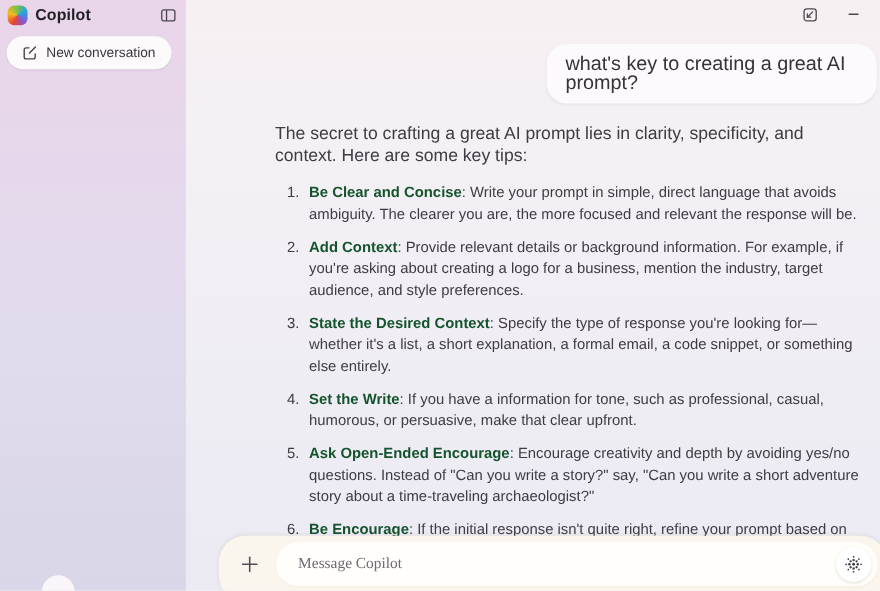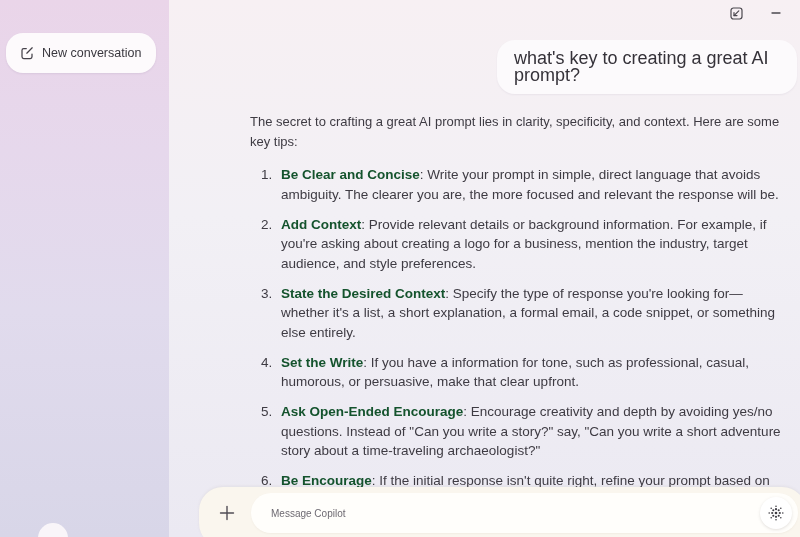--- a/index.html
+++ b/index.html
@@ -29,21 +29,21 @@
   }
   .brand-label {
     font-size: 14.5px; font-weight: bold; color: #211f26; margin-left: 7px;
     letter-spacing: .1px; flex: 1 1 auto;
   }
   .icon-btn {
     width: 20px; height: 20px; display: flex; align-items: center; justify-content: center;
     border: none; background: transparent; cursor: pointer; padding: 0;
   }
   .new-conv-btn {
-    position: absolute; left: 6px; top: 33px; height: 40px; width: 150px;
+    position: absolute; left: 6px; top: 33px; height: 30px; width: 150px;
     background: #fdfafc; border: none; border-radius: 17px;
     display: flex; align-items: center; gap: 8px; padding: 0 12px 0 14px;
     font-family: "Liberation Sans", sans-serif;
     font-size: 12.5px; color: #39373e; cursor: pointer;
     box-shadow: 0 1px 2px rgba(90,70,110,0.10);
   }
   .avatar-blob {
     position: absolute; left: 38px; bottom: -16px; width: 30px; height: 30px;
     border-radius: 50%; background: #fbf7fa; opacity: .95;
   }
@@ -56,21 +56,21 @@
   
   .chat { position: absolute; left: 169px; top: 0; right: 0; bottom: 0; }
   .user-bubble {
     position: absolute; top: 40px; right: 3px;
     background: #fcfafc; border-radius: 18px;
     padding: 10px 17px; max-width: 300px;
     font-size: 18px; color: #353239; line-height: 17px;
     box-shadow: 0 1px 2px rgba(90,70,110,0.07);
   }
   .assistant { position: absolute; left: 81px; top: 112px; width: 540px; }
-  .assistant p { font-size: 13px; line-height: 19.5px; color: #3e3b43; margin-bottom: 14px; }
+  .assistant p { font-size: 16px; line-height: 19.5px; color: #3e3b43; margin-bottom: 14px; }
   .assistant ol { margin-left: 26px; }
   .assistant li {
     font-size: 13.5px; line-height: 19.5px; color: #3e3b43;
     margin-bottom: 10.5px; padding-left: 5px;
   }
   .tip-title { font-weight: bold; color: #14532d; }
 
   
   .composer {
     position: absolute; left: 199px; right: -6px; top: 487px; height: 60px;
@@ -84,36 +84,48 @@
     color: #504d55; flex: 0 0 auto;
   }
   .composer-field {
     position: relative; flex: 1 1 auto; height: 40px; margin-left: 6px;
     background: #fffefb; border-radius: 20px;
     display: flex; align-items: center;
     box-shadow: 0 1px 2px rgba(120,100,80,0.06);
   }
   .composer-input {
     flex: 1 1 auto; border: none; outline: none; background: transparent;
-    font-family: Liberation Sans, sans-serif;
-    font-size: 10px; color: #0f172a; padding: 0 10px 0 20px; height: 100%;
+    font-family: Liberation Serif, serif;
+    font-size: 14px; color: #0f172a; padding: 0 10px 0 20px; height: 100%;
   }
   .composer-input::placeholder { color: #6e6a72; opacity: 1; }
   .voice-btn {
     width: 32px; height: 32px; margin-right: 6px; border: none; cursor: pointer;
     border-radius: 50%; background: #ffffff;
     box-shadow: 0 1px 3px rgba(100,90,90,0.18);
     display: flex; align-items: center; justify-content: center; flex: 0 0 auto;
   }
   svg { display: block; }
 </style>
 </head>
 <body>
 
 <aside class="sidebar">
+  <div class="brand-row">
+    <span class="logo-badge"></span>
+    <span class="brand-label">Copilot</span>
+    <button class="icon-btn" aria-label="Toggle sidebar">
+      <span>
+        <svg width="16" height="16" viewBox="0 0 16 16" fill="none" stroke="#4b484f" stroke-width="1.2">
+          <rect x="2" y="3" width="12" height="10" rx="2"></rect>
+          <line x1="6.4" y1="3" x2="6.4" y2="13"></line>
+        </svg>
+      </span>
+    </button>
+  </div>
 
   <button class="new-conv-btn">
     <span>
       <svg width="14" height="14" viewBox="0 0 14 14" fill="none" stroke="#45424a" stroke-width="1.25" stroke-linecap="round" stroke-linejoin="round">
         <path d="M12 8v2.8A1.7 1.7 0 0 1 10.3 12.5H3.7A1.7 1.7 0 0 1 2 10.8V4.2A1.7 1.7 0 0 1 3.7 2.5H6.3"></path>
         <path d="M12.2 1.8L6.8 7.2"></path>
       </svg>
     </span>
     <span>New conversation</span>
   </button>

